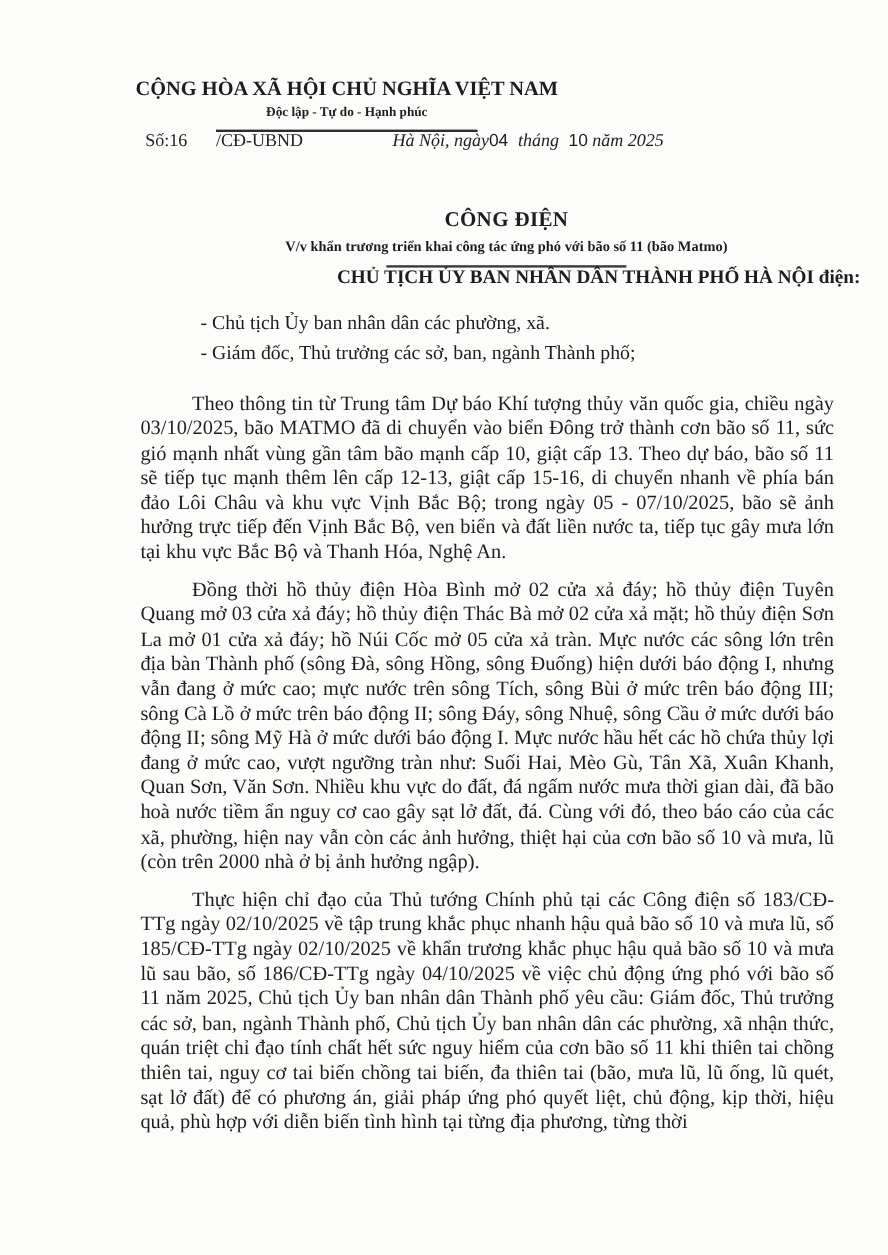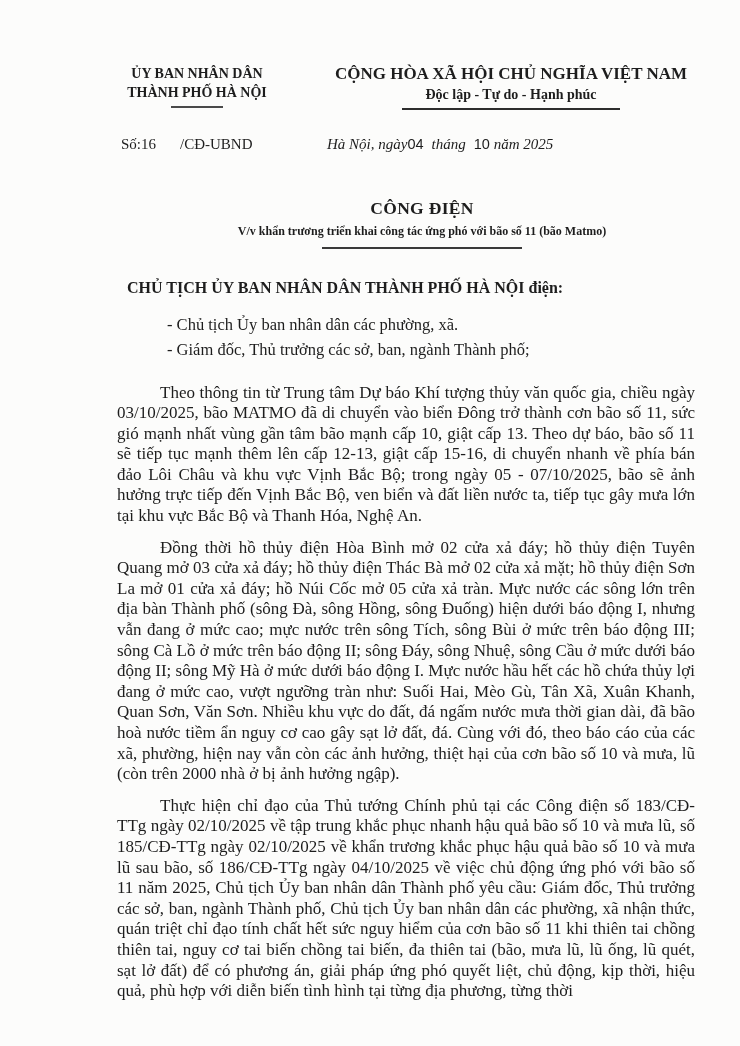--- a/index.html
+++ b/index.html
@@ -44,33 +44,32 @@
     background: #4a4a4a;
     margin: 4px auto 0 auto;
   }
   .republic-block {
     width: 368px;
     text-align: center;
     font-weight: bold;
     white-space: nowrap;
   }
   .republic-line1 { font-size: 17px; line-height: 20px; }
-  .republic-line2 { font-size: 14px; line-height: 21px; }
+  .republic-line2 { font-size: 11px; line-height: 21px; }
   .republic-rule {
     width: 218px;
     height: 2px;
     background: #2d2d2d;
     margin: 3px auto 0 auto;
   }
 
   
   .num-date-row {
     display: flex;
     justify-content: space-between;
-    margin-top: 26px;
     font-size: 15px;
   }
   .doc-number { padding-left: 16px; white-space: nowrap; }
   .doc-number .gap { display: inline-block; width: 24px; }
   .dateline {
     width: 368px;
     font-style: italic;
     white-space: nowrap;
   }
   .filled-num {
@@ -101,22 +100,21 @@
   }
   .subject-rule {
     width: 200px;
     height: 1.5px;
     background: #3a3a3a;
     margin: 5px auto 0 auto;
   }
 
   
   .salutation {
-    margin-top: 30px;
-    text-align: left;
+    text-align: right;
     transform: translateX(22px);
     font-weight: bold;
     font-size: 16px;
   }
   .recipients {
     margin-top: 15px;
     margin-left: 62px;
     font-size: 16.5px;
     line-height: 25.5px;
   }
@@ -136,25 +134,20 @@
   .body-text p + p {
     margin-top: 11px;
   }
 </style>
 </head>
 <body>
 
 <div class="page">
 
   <div class="header-row">
-    <div class="issuer-block">
-      <div>ỦY BAN NHÂN DÂN</div>
-      <div>THÀNH PHỐ HÀ NỘI</div>
-      <div class="issuer-rule"></div>
-    </div>
     <div class="republic-block">
       <div class="republic-line1">CỘNG HÒA XÃ HỘI CHỦ NGHĨA VIỆT NAM</div>
       <div class="republic-line2">Độc lập - Tự do - Hạnh phúc</div>
       <div class="republic-rule"></div>
     </div>
   </div>
 
   <div class="num-date-row">
     <div class="doc-number">
       <span>Số:16</span><span class="gap"></span><span>/CĐ-UBND</span>

